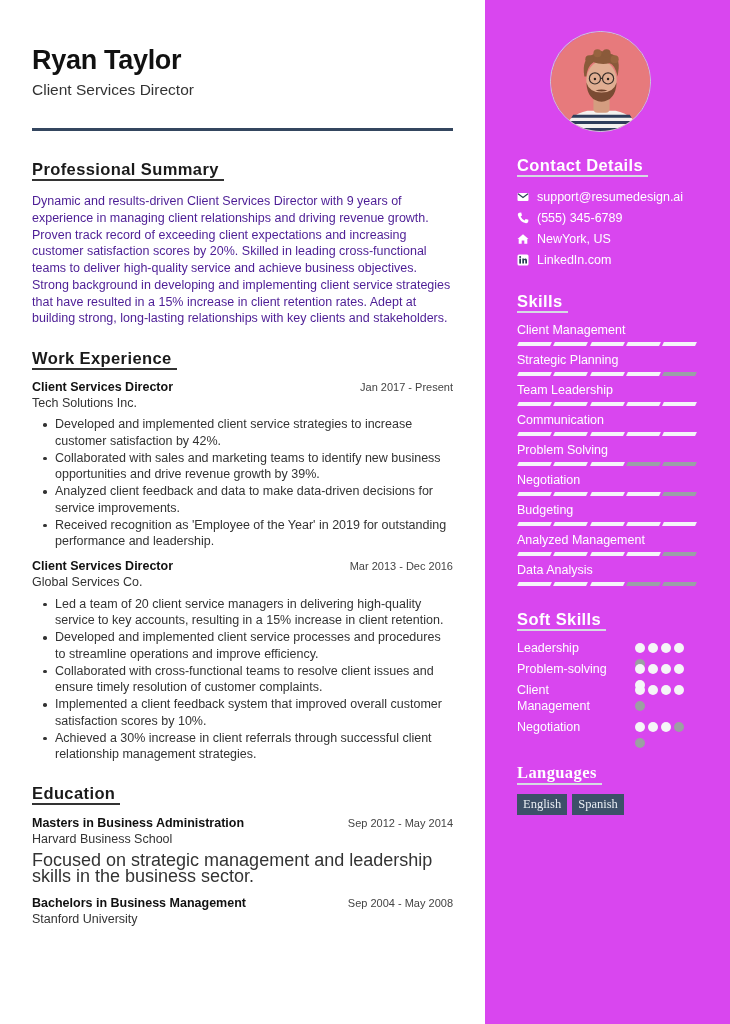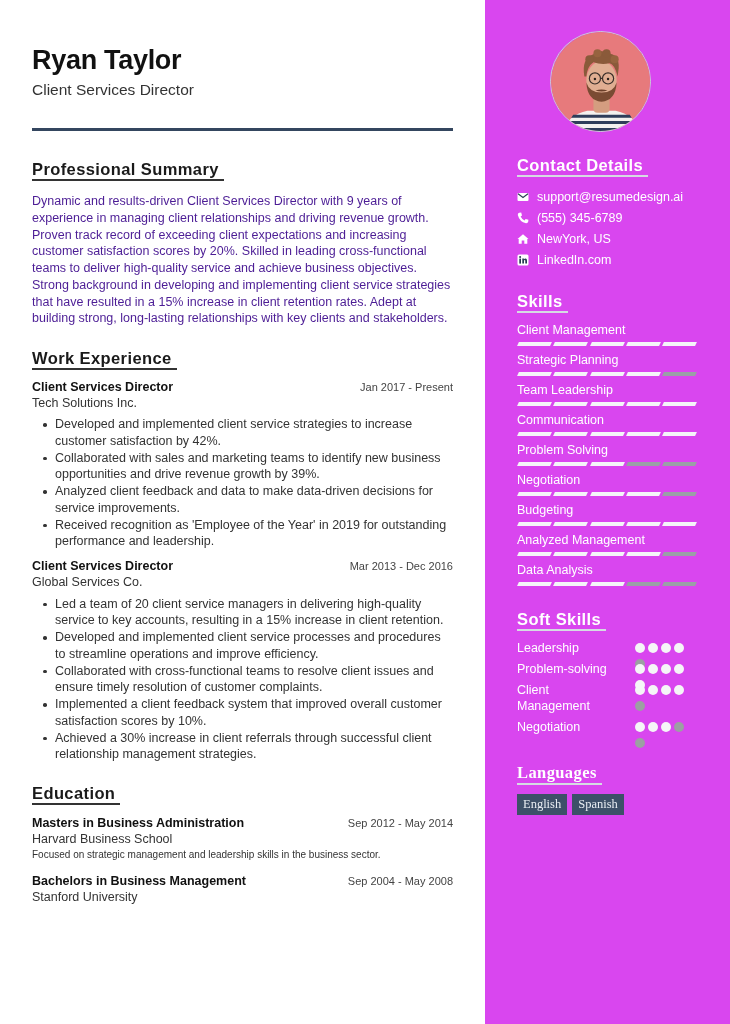--- a/index.html
+++ b/index.html
@@ -25,21 +25,21 @@
   .row-head { display: flex; justify-content: space-between; align-items: center; height: 16px; }
   .item-title { font-size: 12.5px; line-height: 16px; font-weight: 700; color: #111111; }
   .item-date { font-size: 11px; line-height: 16px; color: #444444; }
   .item-org { font-size: 12.5px; line-height: 16px; color: #333333; }
   .bullets { margin-top: 5px; padding-left: 23px; list-style: none; }
   .bullets li { position: relative; font-size: 12.5px; line-height: 16.75px; color: #333333; }
   .bullets li::before { content: ""; position: absolute; left: -12px; top: 7px; width: 3.5px; height: 3.5px; border-radius: 50%; background: #333333; }
 
   .edu-sec { margin-top: 20px; }
   .edu { margin-top: 9.5px; }
-  .edu-desc { font-size: 10px; line-height: 16.75px; color: #333333; }
+  .edu-desc { margin-top: 5px; font-size: 18px; line-height: 16.75px; color: #333333; }
 
   
   .side { position: absolute; left: 485px; top: 0; width: 283px; height: 1024px; background: #d946ef; color: #ffffff; }
   .side-inner { padding-left: 32px; padding-right: 32px; }
   .photo { display: block; margin-left: 65px; margin-top: 31px; width: 101px; height: 101px; border-radius: 50%; overflow: hidden; border: 1px solid #c9cfd6; }
   .side-title { display: inline-block; font-size: 16.5px; line-height: 20px; font-weight: 700; color: #ffffff; letter-spacing: 0.4px;
                 border-bottom: 2px solid #d5dbe2; padding-right: 5px; }
   .contact-sec { margin-top: 23px; }
   .contact-list { margin-top: 12px; list-style: none; }
   .contact-list li { display: flex; align-items: center; height: 16px; margin-bottom: 5px; font-size: 12.5px; color: #ffffff; }

